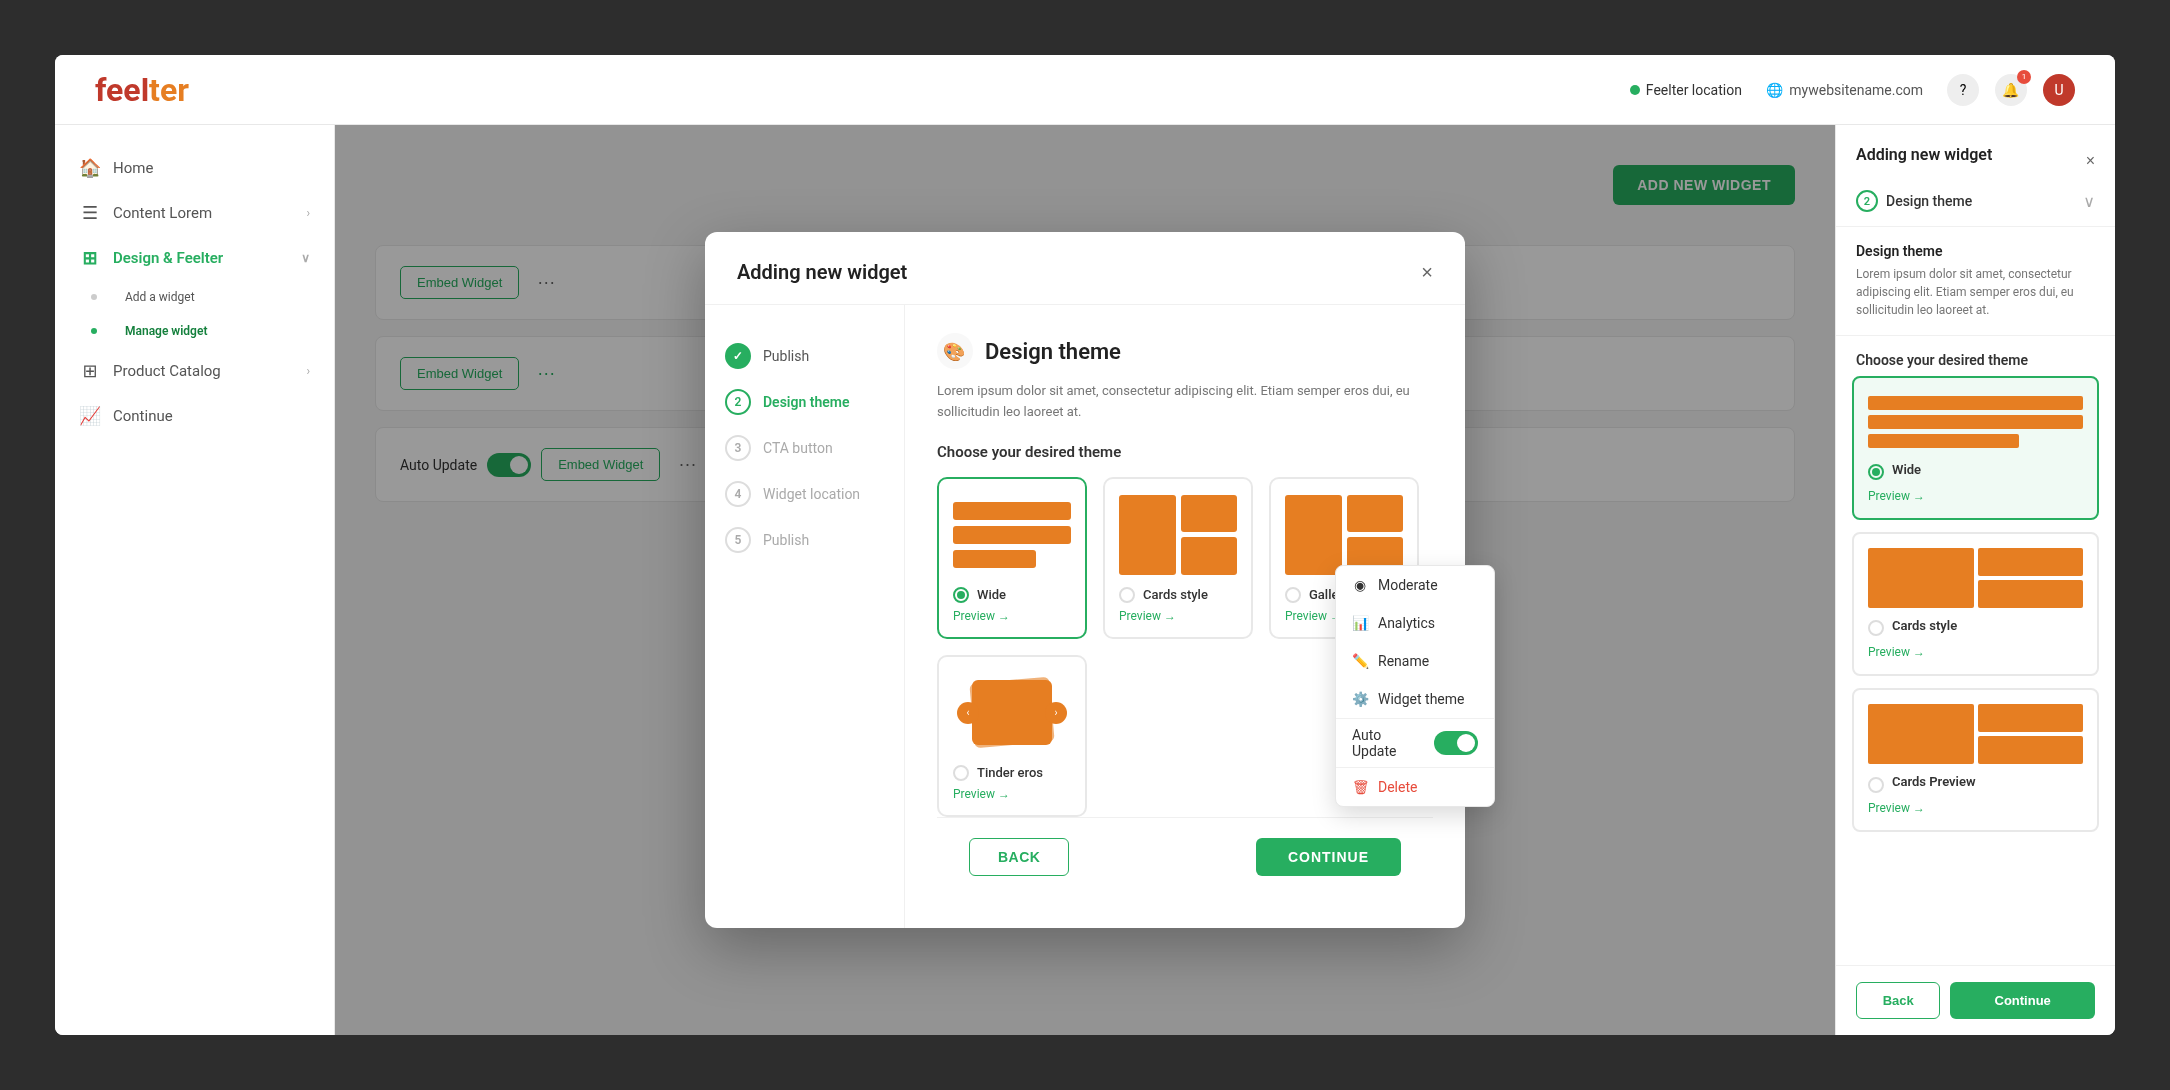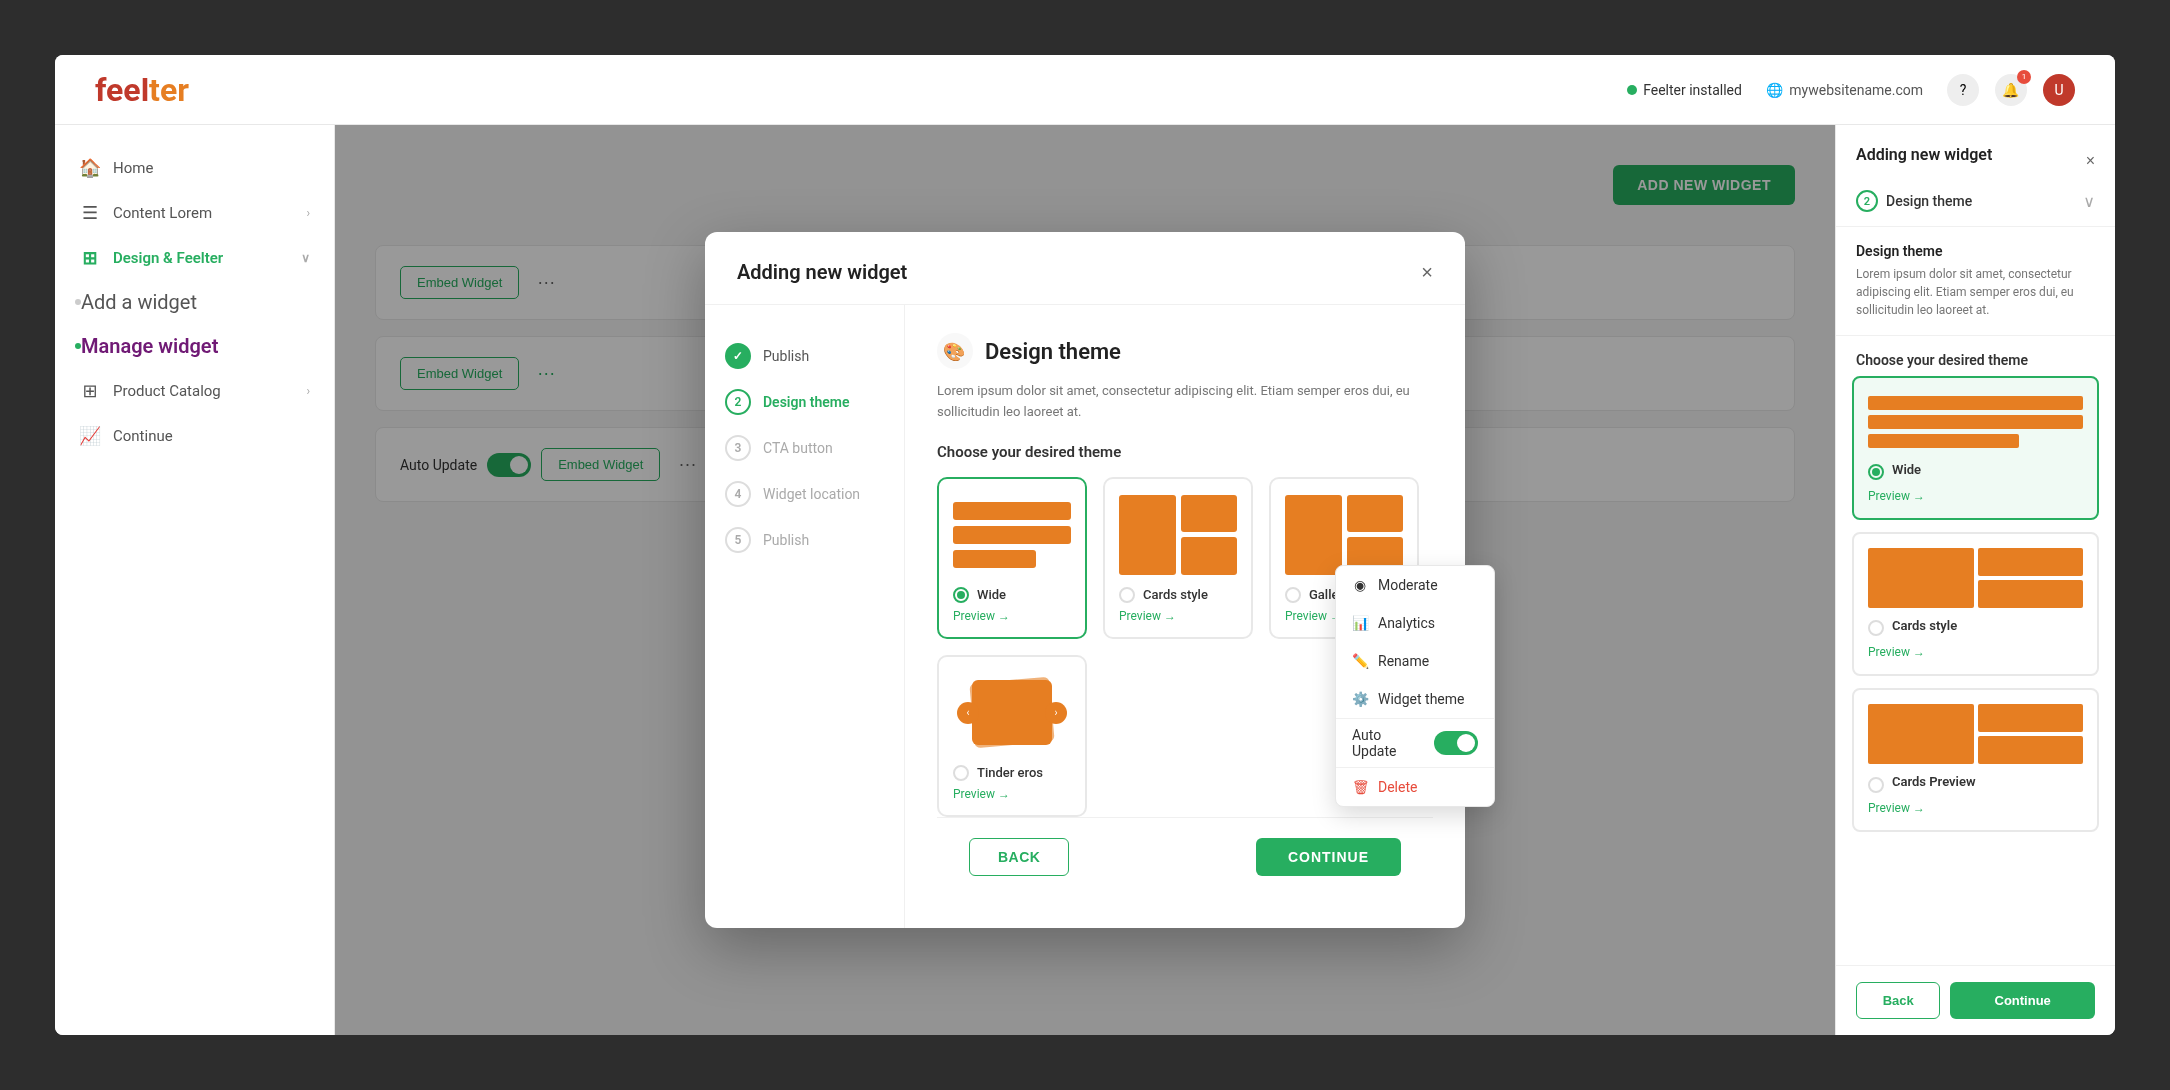--- a/index.html
+++ b/index.html
@@ -138,27 +138,27 @@
       text-align: center;
     }
     .sidebar-item .chevron {
       margin-left: auto;
       font-size: 12px;
       color: #aaa;
     }
     .sidebar-sub-item {
       display: flex;
       align-items: center;
-      gap: 0;
-      padding: 10px 24px 10px 20px;
-      font-size: 20px;
+      gap: 28px;
+      padding: 10px 24px 10px 36px;
+      font-size: 12px;
       color: #555;
       cursor: pointer;
     }
-    .sidebar-sub-item.active { color: #701a75; font-weight: 600; }
+    .sidebar-sub-item.active { color: #15803d; font-weight: 600; }
     .sub-dot {
       width: 6px;
       height: 6px;
       border-radius: 50%;
       background: #ccc;
     }
     .sub-dot.active { background: #27ae60; }
 
     
     .page-content {
@@ -704,21 +704,21 @@
 
 <div class="app-container">
 
   <div class="top-nav">
     <div class="logo">
       <span class="logo-feel">feel</span><span class="logo-ter">ter</span>
     </div>
     <div class="nav-right">
       <div class="nav-status">
         <div class="status-dot"></div>
-        <span>Feelter installed</span>
+        <span>Feelter location</span>
       </div>
       <div class="nav-website">
         <span>🌐</span>
         <span>mywebsitename.com</span>
       </div>
       <div class="nav-icons">
         <div class="nav-icon">?</div>
         <div class="nav-icon">
           🔔
           <div class="badge">1</div>

